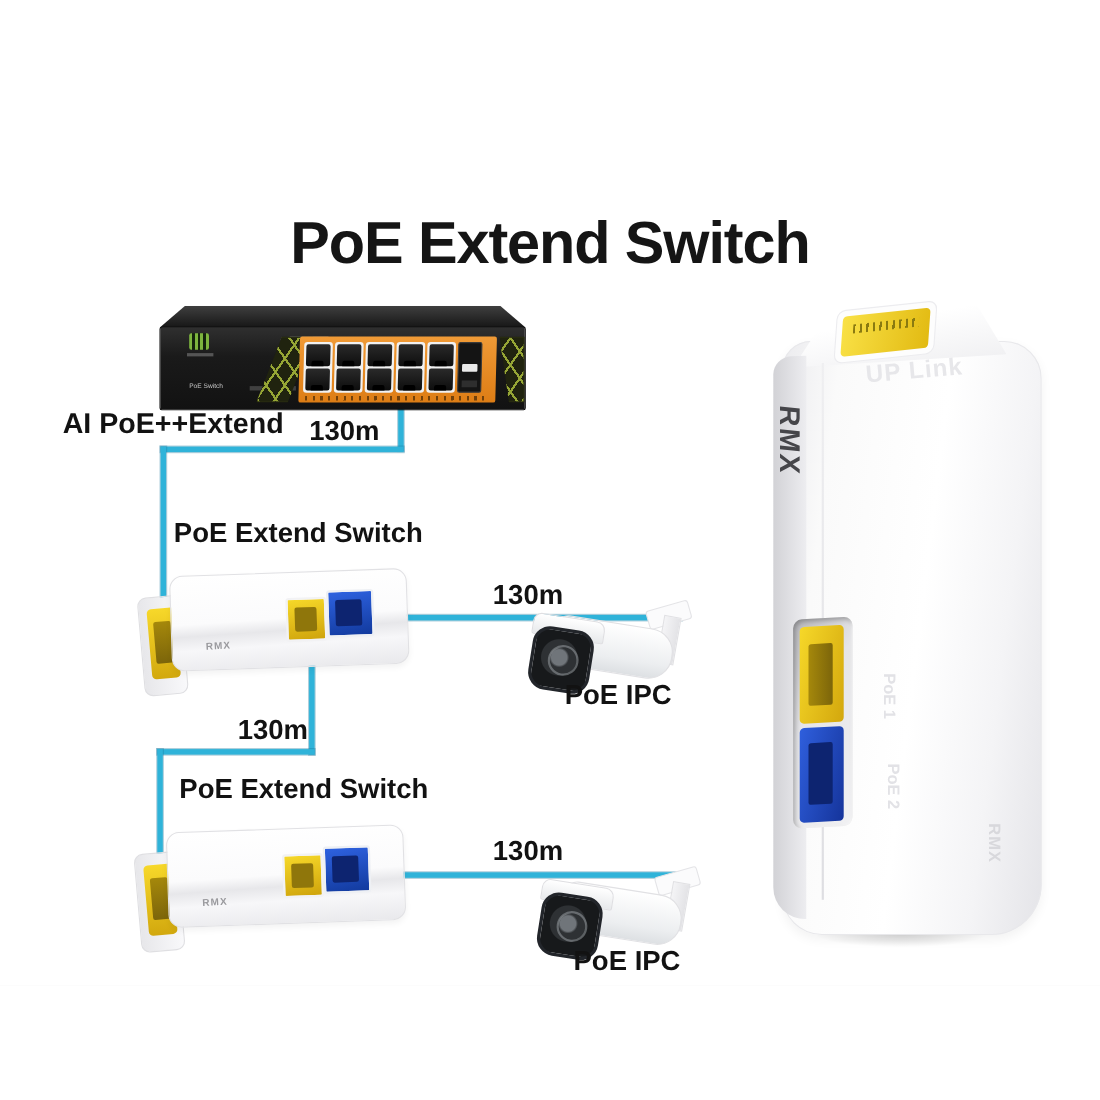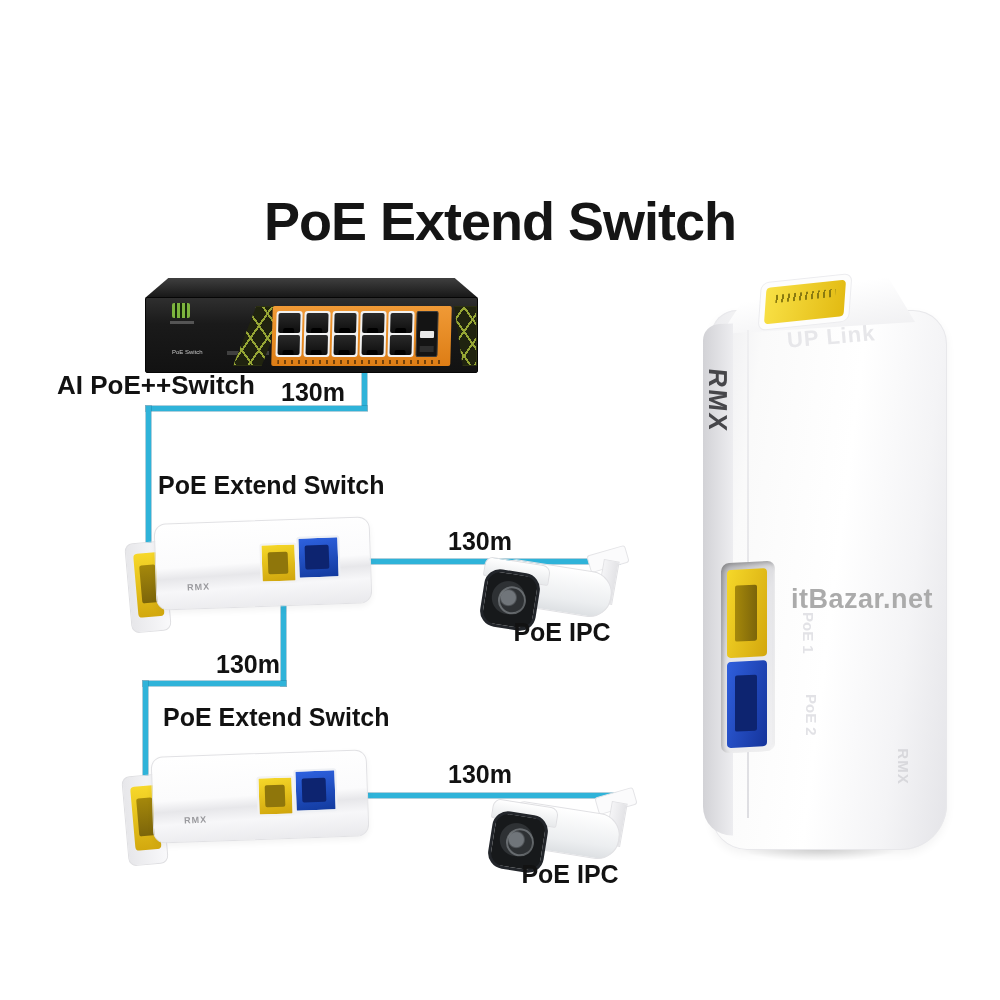--- a/index.html
+++ b/index.html
@@ -226,21 +226,21 @@
           <i class="rj"></i>
         </div>
       <div class="rj-frame">
           <i class="rj"></i>
           <i class="rj"></i>
         </div>
       <div class="sfp"></div>
       <div class="orange-ticks"></div>
     </div>
   </div>
-  <div class="lbl" id="lbl-sw">AI PoE++Switch</div>
+  <div class="lbl" id="lbl-sw">AI PoE++Extend</div>
 
   <div class="lbl" id="lbl-ext1">PoE Extend Switch</div>
   <div class="extender" id="ext1">
     <div class="ext-endcap">
       <div class="ext-port-left"></div>
     </div>
     <div class="ext-body"></div>
     <div class="ext-port-y"></div>
     <div class="ext-port-b"></div>
     <div class="ext-brand">RMX</div>
@@ -283,19 +283,18 @@
     <div class="bp-leftedge"></div>
     <div class="bp-seam"></div>
     <div class="bp-side-brand">
       <span>RMX</span>
     </div>
     <div class="bp-uptext">UP Link</div>
     <div class="bp-recess">
       <div class="bp-port-y"></div>
       <div class="bp-port-b"></div>
     </div>
-    <div class="bp-watermark">itBazar.net</div>
     <div class="bp-poe-label bp-poe1">PoE 1</div>
     <div class="bp-poe-label bp-poe2">PoE 2</div>
     <div class="bp-bottom-brand">RMX</div>
   </div>
 
 </div>
 
 </body></html>

